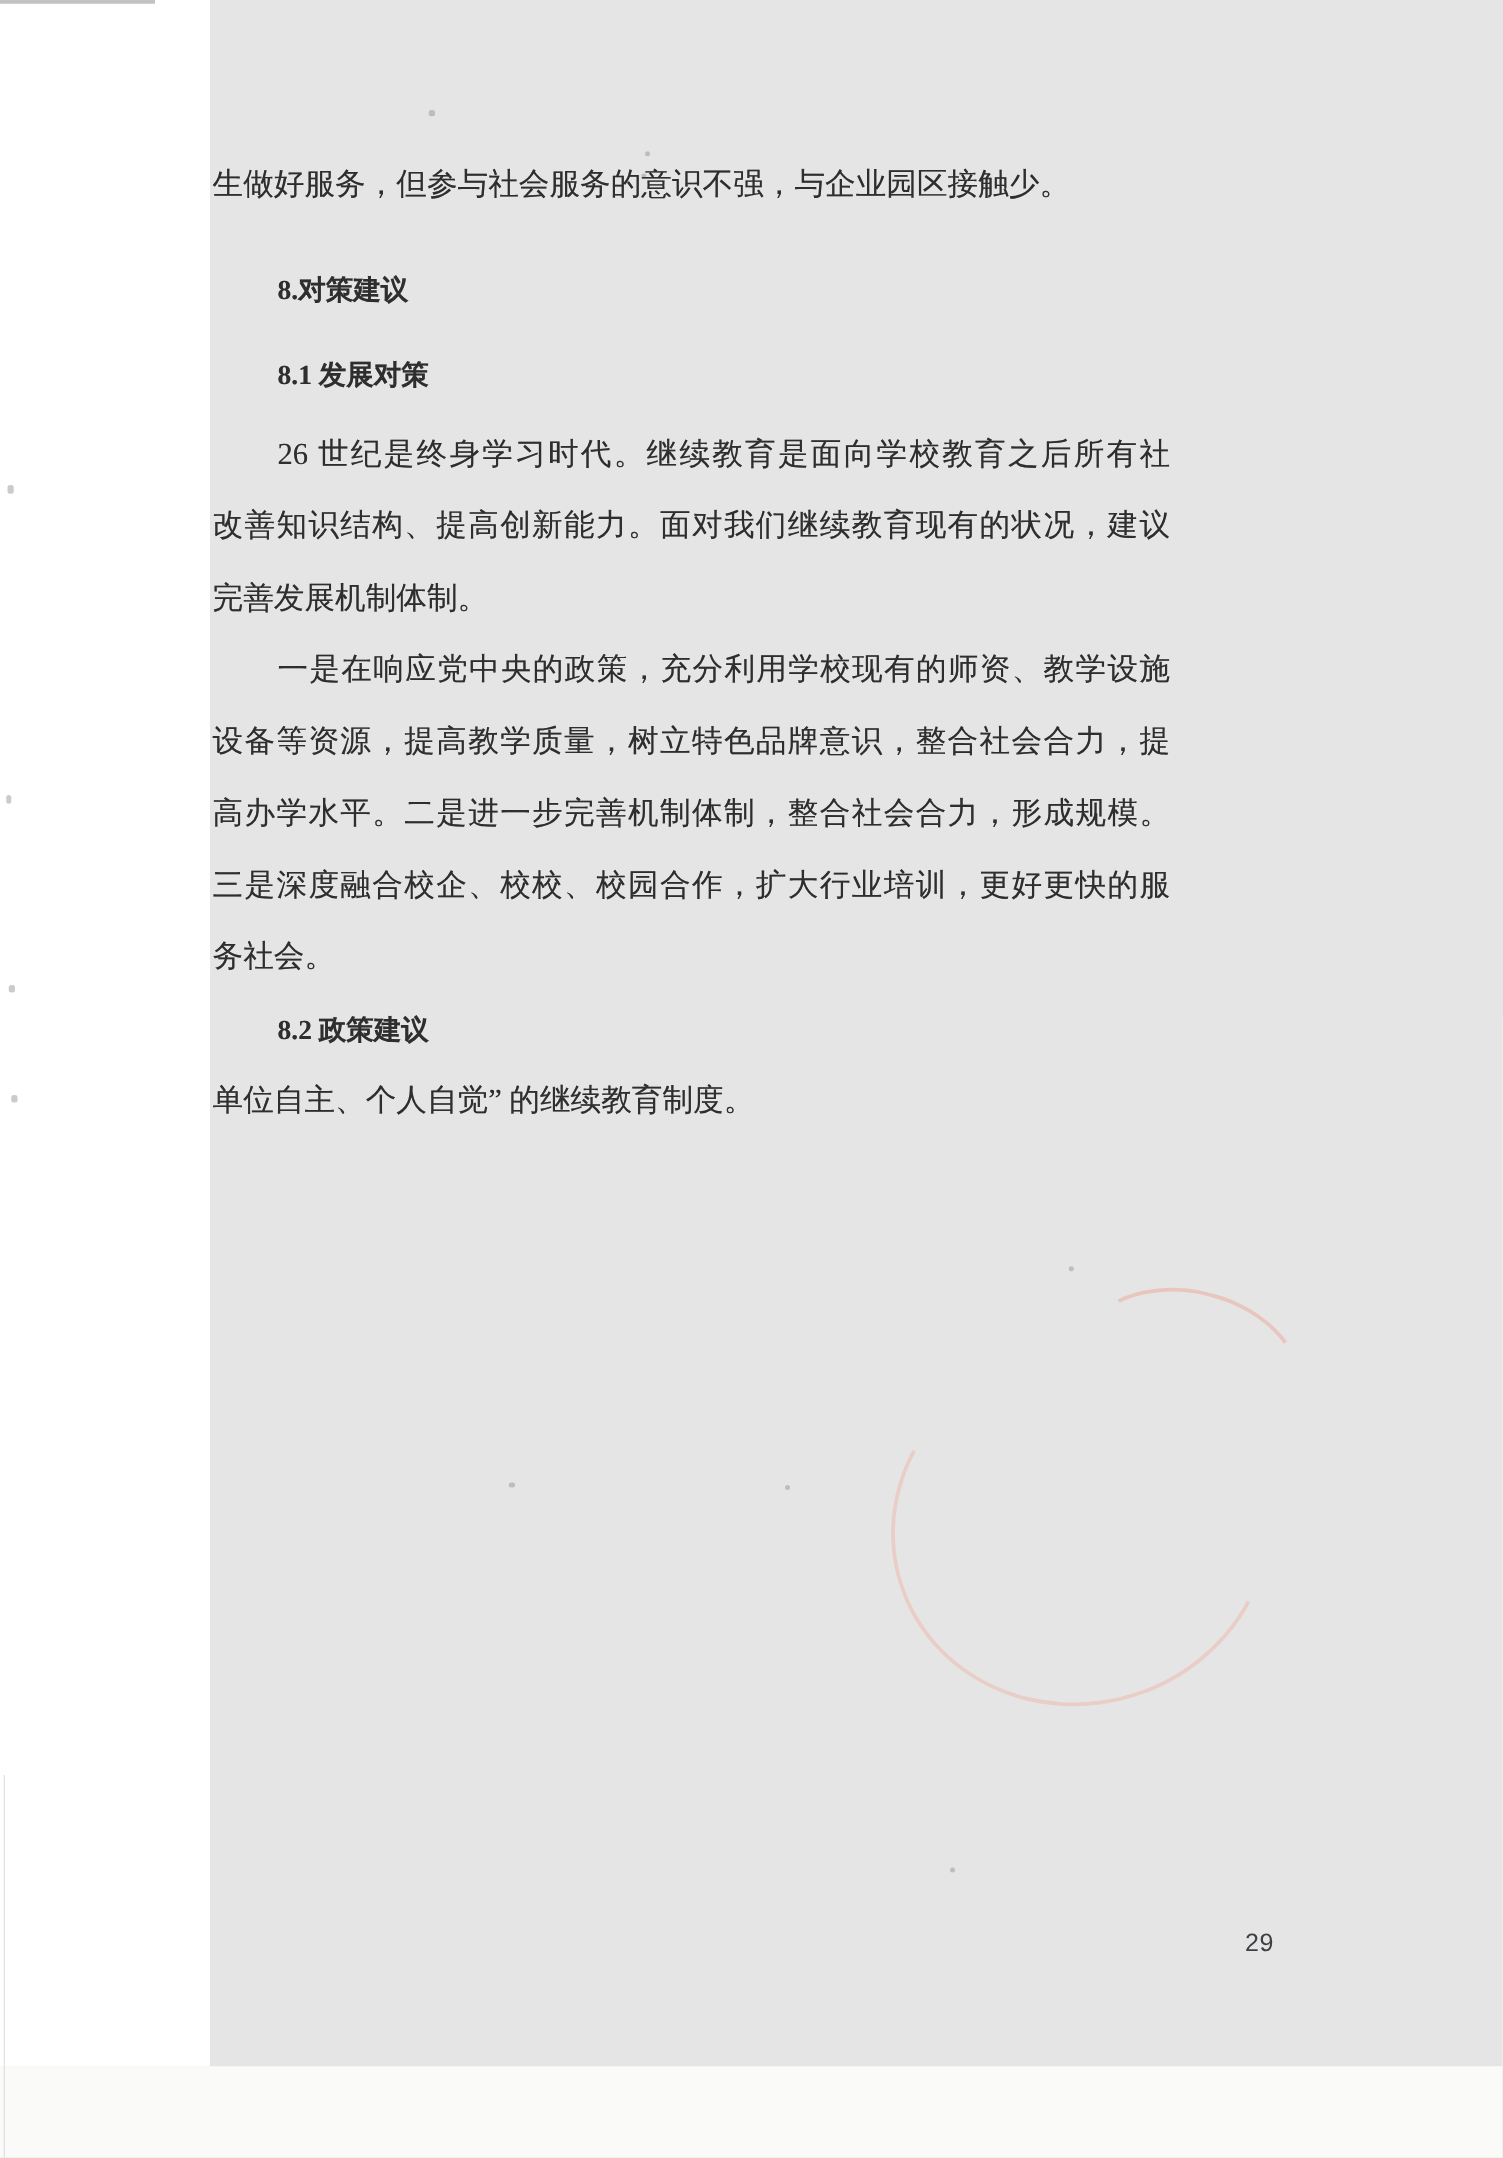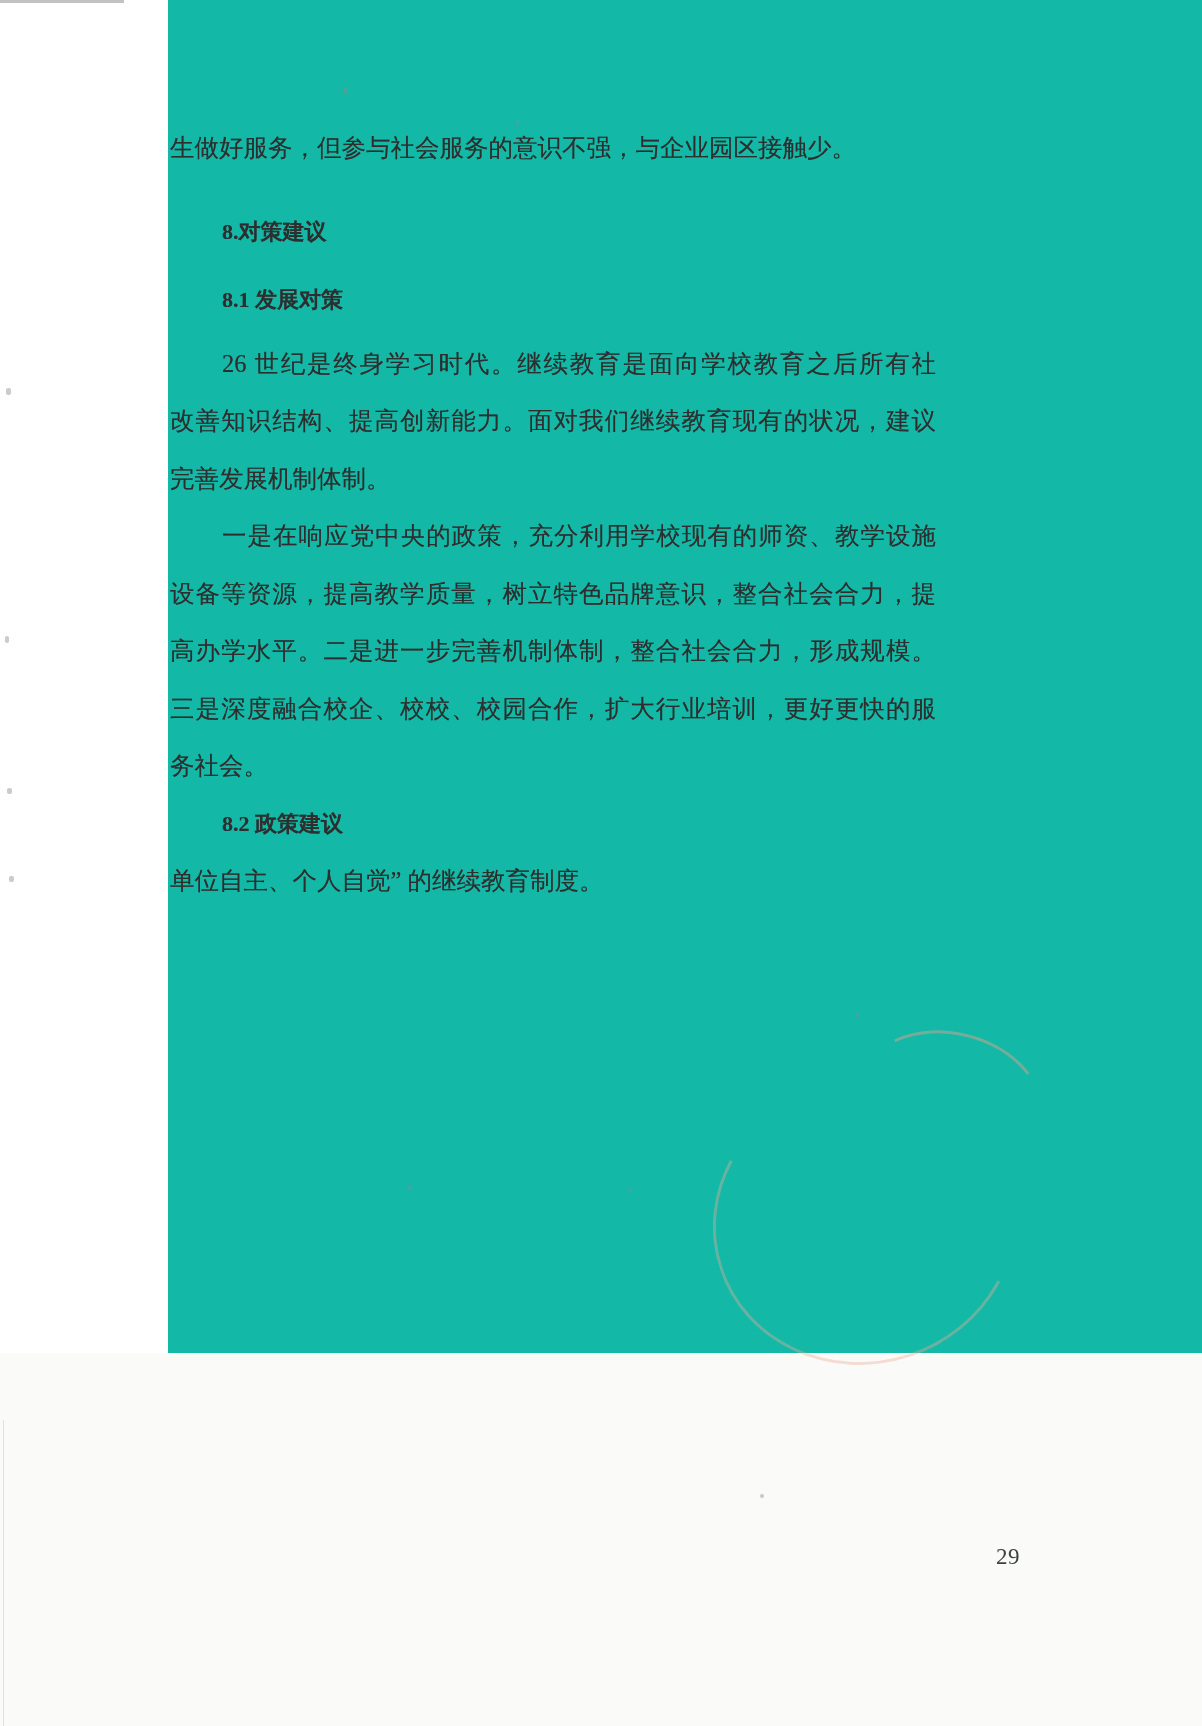--- a/index.html
+++ b/index.html
@@ -3,22 +3,22 @@
 <meta charset="utf-8">
 <style>
   html,body{margin:0;padding:0;}
   body{
     width:1202px;height:1726px;
     background:#fafaf8;
     font-family:"Liberation Serif","DejaVu Serif",serif;
     overflow:hidden;
   }
   .page{
-    position:relative;width:1202px;height:1353px;
-    background:#14b8a6;
+    position:relative;width:1202px;height:1653px;
+    background:#e5e5e5;
   }
   
   .strip-left{
     position:absolute;left:0;top:0;width:168px;height:100%;
     background:#ffffff;
   }
   .top-edge-line{
     position:absolute;left:0;top:0;width:124px;height:3px;
     background:#8f8f8f;opacity:.55;
   }
@@ -63,22 +63,22 @@
   .line.indent{padding-left:52px;}
   .line.heading{
     font-size:22px;font-weight:bold;padding-left:52px;
     font-family:"Liberation Serif","DejaVu Serif",serif;
   }
   .gap-lg{margin-top:26px;}
   .gap-sm{margin-top:11px;}
   .gap-xs{margin-top:6px;}
   .page-number{
     position:absolute;left:996px;top:1544px;
-    font-family:Liberation Serif, serif;
-    font-size:23px;color:#3e4144;letter-spacing:.5px;
+    font-family:Liberation Sans, sans-serif;
+    font-size:20px;color:#3e4144;letter-spacing:.5px;
   }
 </style>
 </head>
 <body>
 
 <div class="page">
 
   <div class="strip-left"></div>
   <div class="top-edge-line"></div>
   <div class="edge-vline"></div>

